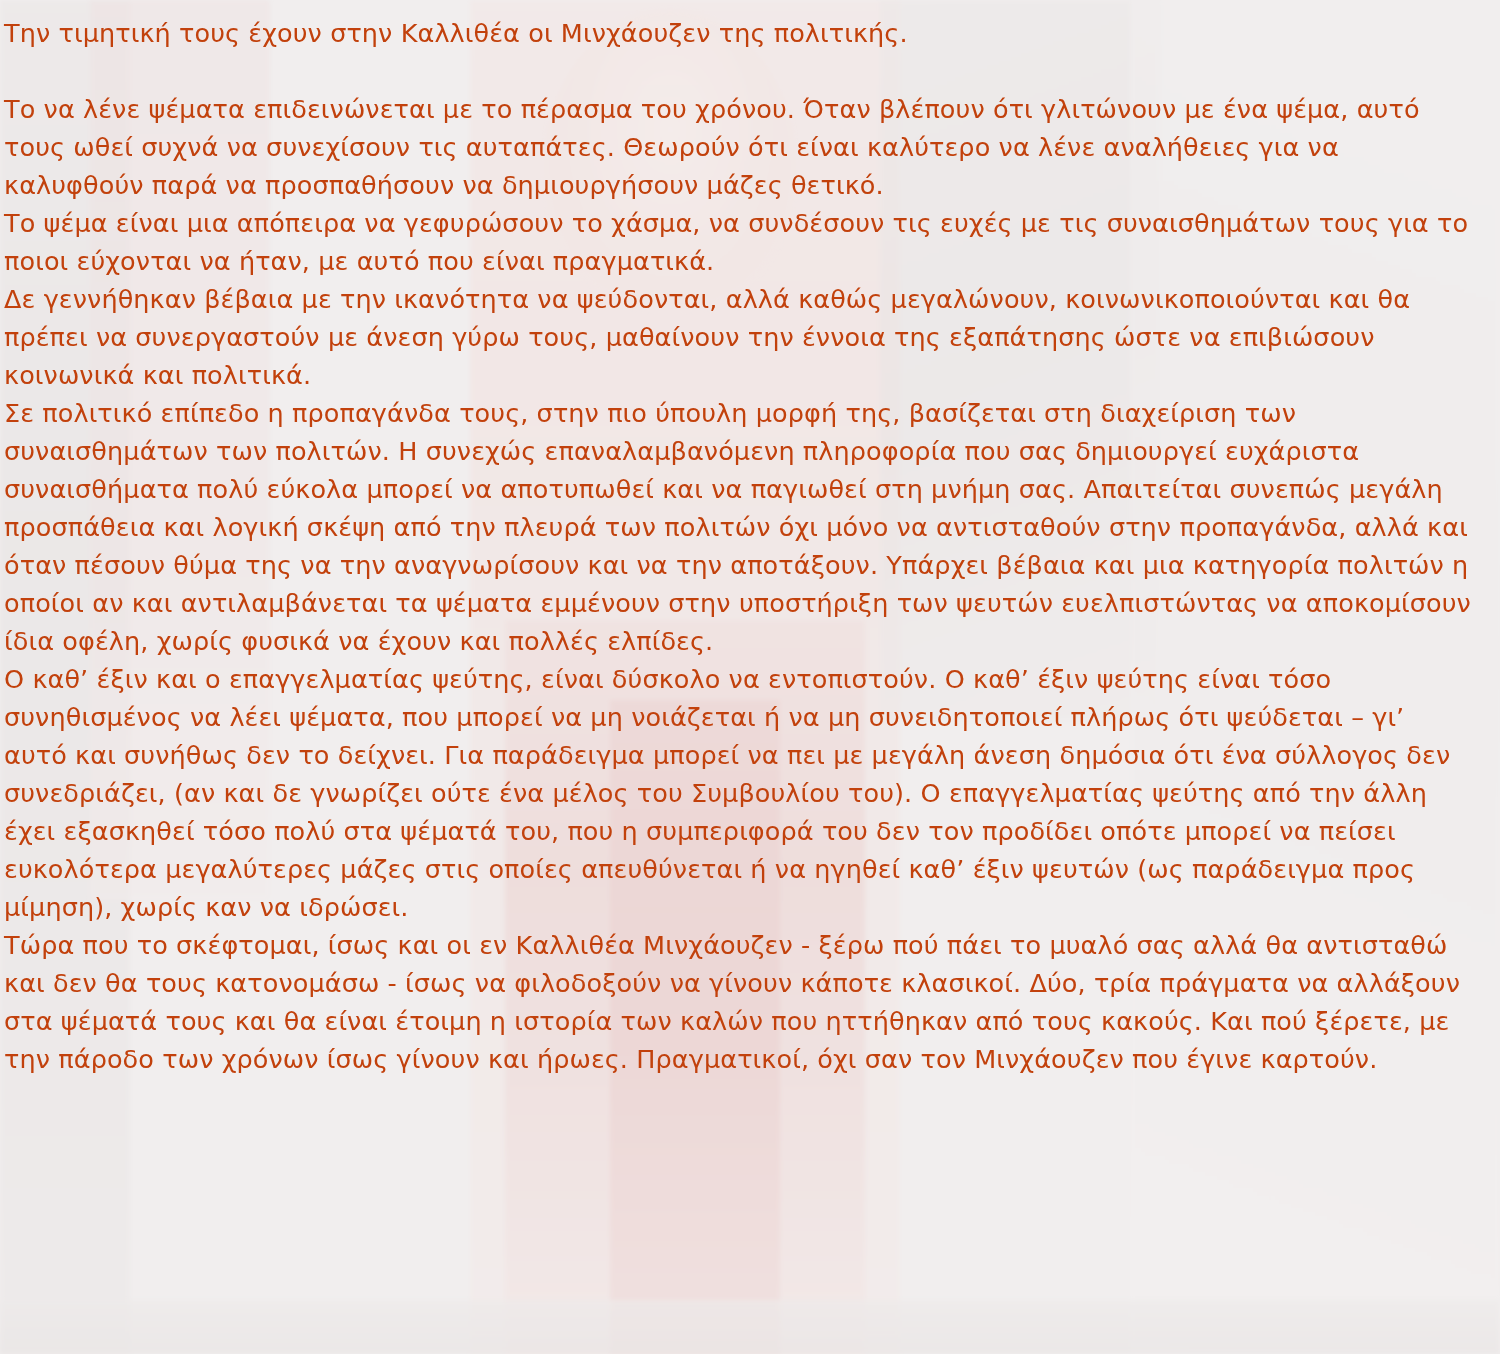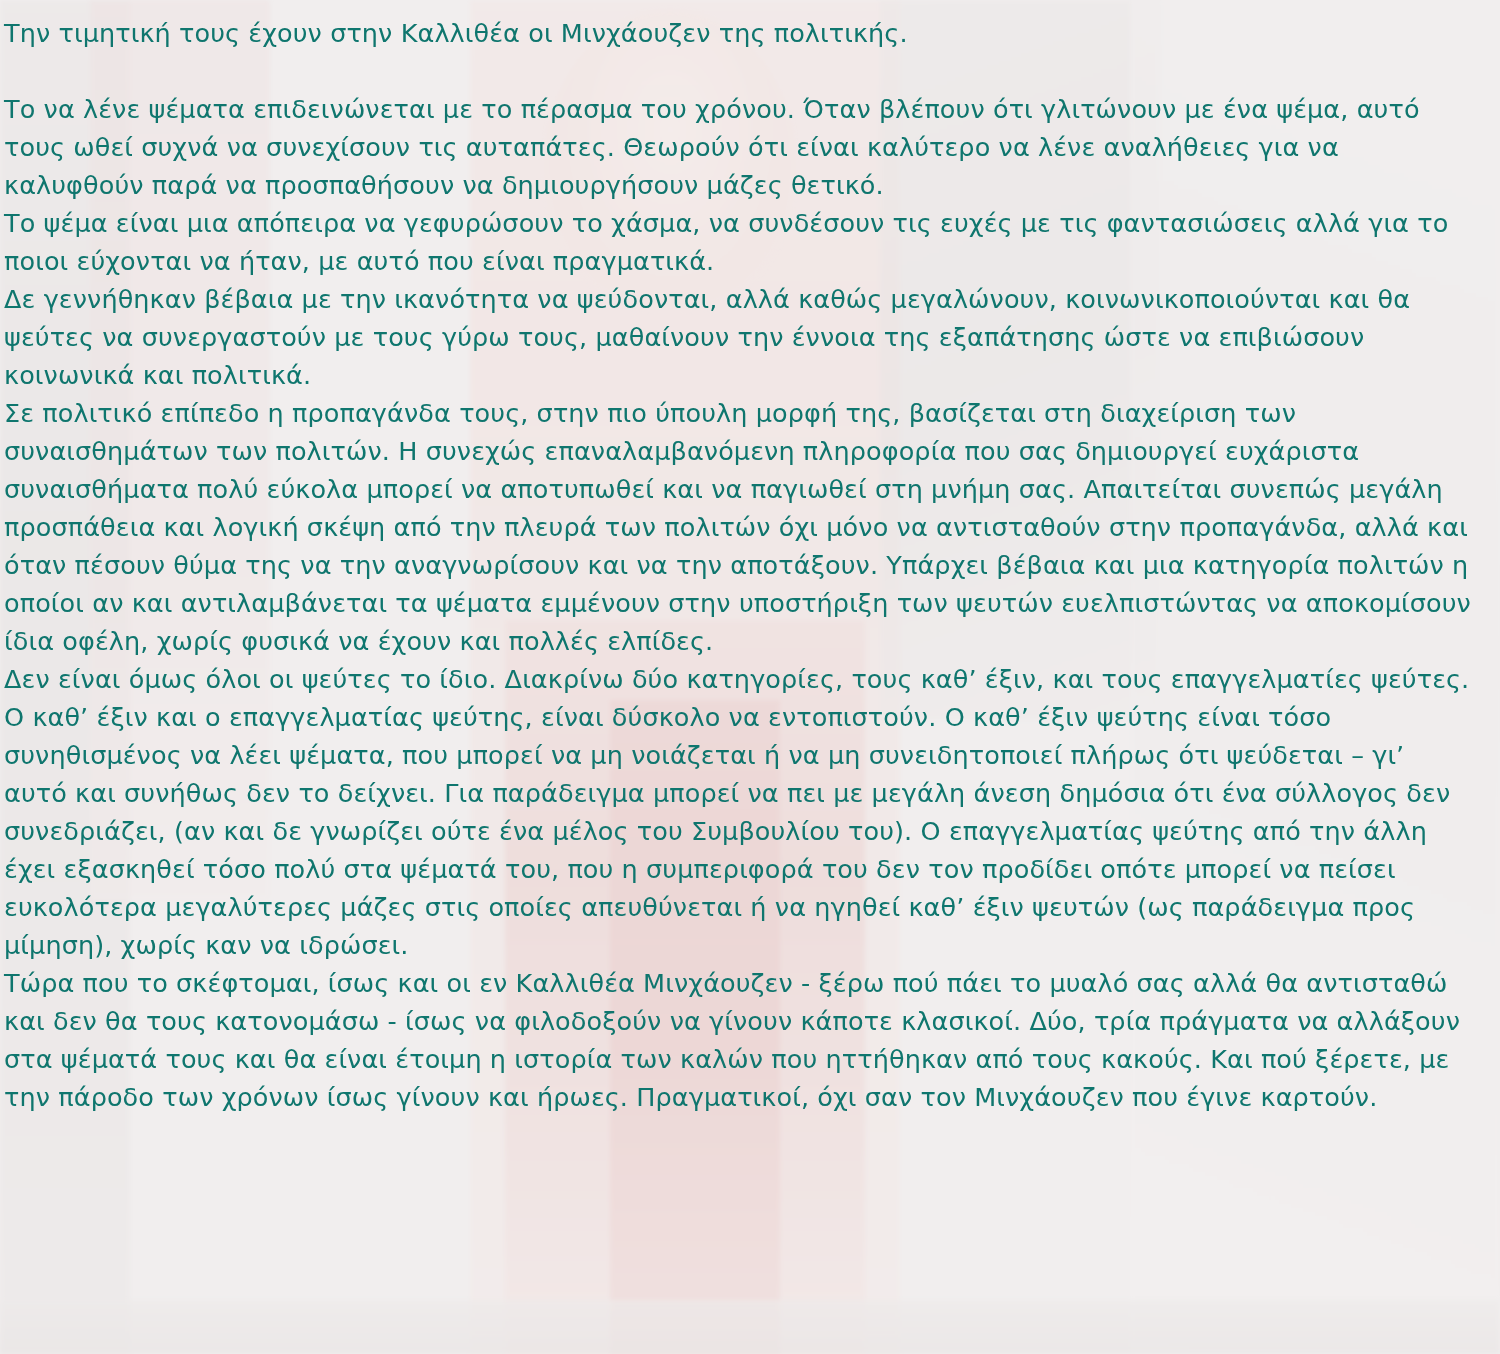--- a/index.html
+++ b/index.html
@@ -83,21 +83,21 @@
     inset: 0;
     background: rgba(243, 241, 241, 0.62);
   }
 
   
   #article {
     position: relative;
     z-index: 2;
     padding: 14px 28px 10px 4px;
     box-sizing: border-box;
-    color: #0f766e;
+    color: #c2410c;
     font-size: 25.5px;
     line-height: 38px;
     letter-spacing: 0.1px;
   }
   #article p {
     margin: 0;
   }
   .spacer {
     height: 38px;
   }
@@ -116,19 +116,18 @@
   <div class="bd-shape bd-right-dark"></div>
   <div class="bd-shape bd-right-wash"></div>
   <div class="bd-shape bd-bottom-dark"></div>
   <div class="bd-veil"></div>
 </div>
 
 <article id="article">
   <p>Την τιμητική τους έχουν στην Καλλιθέα οι Μινχάουζεν της πολιτικής.</p>
   <div class="spacer"></div>
   <p>Το να λένε ψέματα επιδεινώνεται με το πέρασμα του χρόνου. Όταν βλέπουν ότι γλιτώνουν με ένα ψέμα, αυτό τους ωθεί συχνά να συνεχίσουν τις αυταπάτες. Θεωρούν ότι είναι καλύτερο να λένε αναλήθειες για να καλυφθούν παρά να προσπαθήσουν να δημιουργήσουν μάζες θετικό.</p>
-  <p>Το ψέμα είναι μια απόπειρα να γεφυρώσουν το χάσμα, να συνδέσουν τις ευχές με τις φαντασιώσεις αλλά για το ποιοι εύχονται να ήταν, με αυτό που είναι πραγματικά.</p>
-  <p>Δε γεννήθηκαν βέβαια με την ικανότητα να ψεύδονται, αλλά καθώς μεγαλώνουν, κοινωνικοποιούνται και θα ψεύτες να συνεργαστούν με τους γύρω τους, μαθαίνουν την έννοια της εξαπάτησης ώστε να επιβιώσουν κοινωνικά και πολιτικά.</p>
+  <p>Το ψέμα είναι μια απόπειρα να γεφυρώσουν το χάσμα, να συνδέσουν τις ευχές με τις συναισθημάτων τους για το ποιοι εύχονται να ήταν, με αυτό που είναι πραγματικά.</p>
+  <p>Δε γεννήθηκαν βέβαια με την ικανότητα να ψεύδονται, αλλά καθώς μεγαλώνουν, κοινωνικοποιούνται και θα πρέπει να συνεργαστούν με άνεση γύρω τους, μαθαίνουν την έννοια της εξαπάτησης ώστε να επιβιώσουν κοινωνικά και πολιτικά.</p>
   <p>Σε πολιτικό επίπεδο η προπαγάνδα τους, στην πιο ύπουλη μορφή της, βασίζεται στη διαχείριση των συναισθημάτων των πολιτών. Η συνεχώς επαναλαμβανόμενη πληροφορία που σας δημιουργεί ευχάριστα συναισθήματα πολύ εύκολα μπορεί να αποτυπωθεί και να παγιωθεί στη μνήμη σας. Απαιτείται συνεπώς μεγάλη προσπάθεια και λογική σκέψη από την πλευρά των πολιτών όχι μόνο να αντισταθούν στην προπαγάνδα, αλλά και όταν πέσουν θύμα της να την αναγνωρίσουν και να την αποτάξουν. Υπάρχει βέβαια και μια κατηγορία πολιτών η οποίοι αν και αντιλαμβάνεται τα ψέματα εμμένουν στην υποστήριξη των ψευτών ευελπιστώντας να αποκομίσουν ίδια οφέλη, χωρίς φυσικά να έχουν και πολλές ελπίδες.</p>
-  <p>Δεν είναι όμως όλοι οι ψεύτες το ίδιο. Διακρίνω δύο κατηγορίες, τους καθ’ έξιν, και τους επαγγελματίες ψεύτες.</p>
   <p>Ο καθ’ έξιν και ο επαγγελματίας ψεύτης, είναι δύσκολο να εντοπιστούν. Ο καθ’ έξιν ψεύτης είναι τόσο συνηθισμένος να λέει ψέματα, που μπορεί να μη νοιάζεται ή να μη συνειδητοποιεί πλήρως ότι ψεύδεται – γι’ αυτό και συνήθως δεν το δείχνει. Για παράδειγμα μπορεί να πει με μεγάλη άνεση δημόσια ότι ένα σύλλογος δεν συνεδριάζει, (αν και δε γνωρίζει ούτε ένα μέλος του Συμβουλίου του). Ο επαγγελματίας ψεύτης από την άλλη έχει εξασκηθεί τόσο πολύ στα ψέματά του, που η συμπεριφορά του δεν τον προδίδει οπότε μπορεί να πείσει ευκολότερα μεγαλύτερες μάζες στις οποίες απευθύνεται ή να ηγηθεί καθ’ έξιν ψευτών (ως παράδειγμα προς μίμηση), χωρίς καν να ιδρώσει.</p>
   <p>Τώρα που το σκέφτομαι, ίσως και οι εν Καλλιθέα Μινχάουζεν - ξέρω πού πάει το μυαλό σας αλλά θα αντισταθώ και δεν θα τους κατονομάσω - ίσως να φιλοδοξούν να γίνουν κάποτε κλασικοί. Δύο, τρία πράγματα να αλλάξουν στα ψέματά τους και θα είναι έτοιμη η ιστορία των καλών που ηττήθηκαν από τους κακούς. Και πού ξέρετε, με την πάροδο των χρόνων ίσως γίνουν και ήρωες. Πραγματικοί, όχι σαν τον Μινχάουζεν που έγινε καρτούν.</p>
 </article>
 
 </body></html>

